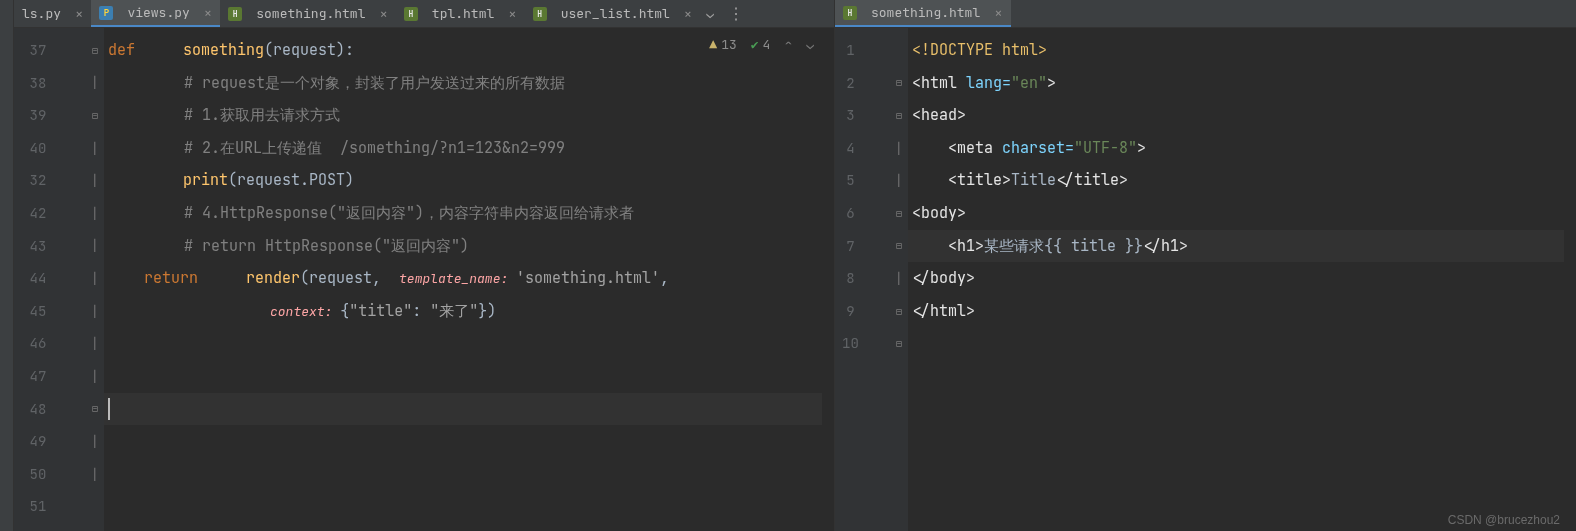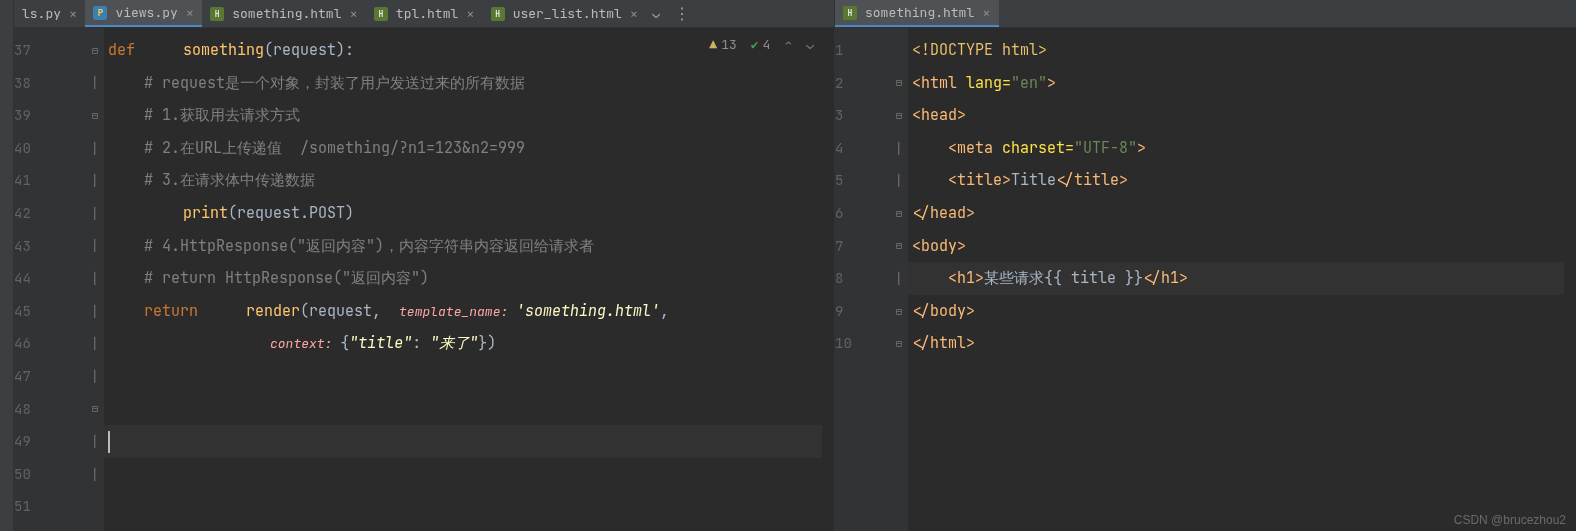--- a/index.html
+++ b/index.html
@@ -32,21 +32,21 @@
   height: 28px;
   border-bottom: 1px solid #323232;
   font-size: 13px;
 }
 .tab {
   display: flex;
   align-items: center;
   padding: 8px 8px;
   height: 100%;
   color: #bbbbbb;
-  gap: 8px;
+  gap: 14px;
   cursor: pointer;
   white-space: nowrap;
 }
 .tab.active {
   background: #4e5254;
   border-bottom: 2px solid #4a88c7;
 }
 .tab-close {
   color: #8a8a8a;
   font-size: 14px;
@@ -69,21 +69,21 @@
 .editor {
   flex: 1;
   display: flex;
   background: #2b2b2b;
   position: relative;
   overflow: hidden;
 }
 .gutter {
   width: 72px;
   background: #313335;
-  text-align: left;
+  text-align: center;
   color: #606366;
   font-size: 14px;
   padding-top: 6px;
   flex-shrink: 0;
 }
 .gutter-right {
   width: 55px;
 }
 .line-num {
   height: 32.6px;
@@ -123,26 +123,26 @@
   display: inline-block;
   width: 2px;
   height: 22px;
   background: #bbbbbb;
   vertical-align: middle;
   animation: blink 1s infinite;
 }
 @keyframes blink { 50% { opacity: 0; } }
 .kw { color: #cc7832; }
 .fn { color: #ffc66d; margin-left: 39px; }
-.str { color: #fef9c3; font-style: italic; }
-.comment { color: #808080; }
+.str { color: #a3a3a3; }
+.comment { color: #808080; margin-left: 40px; }
 .param { color: #fca5a5; font-style: italic; font-size: 13px; }
 .punct { color: #a9b7c6; }
-.tag { color: #fdba74; }
-.attr { color: #fde047; }
+.tag { color: #e5e5e5; }
+.attr { color: #7dd3fc; }
 .val { color: #6a8759; }
 .text { color: #a9b7c6; }
 .doctype { color: #e8bf6a; }
 .marker-strip {
   width: 12px;
   background: #2b2b2b;
   position: relative;
 }
 .status-bar {
   position: absolute;
@@ -155,21 +155,21 @@
   color: #8c8c8c;
   z-index: 10;
 }
 .status-item { display: flex; align-items: center; gap: 4px; cursor: pointer; }
 .warn-icon { color: #c9b36b; }
 .check-icon { color: #499c54; }
 .chev-up, .chev-down { color: #787878; cursor: pointer; }
 .watermark {
   position: absolute;
   bottom: 4px;
-  right: 10px;
+  right: 16px;
   color: #6a6a6a;
   font-size: 12px;
   font-family: sans-serif;
 }
 </style>
 </head>
 <body>
 
 <div class="sidebar-left"></div>
 
@@ -215,21 +215,21 @@
         </span>
       <span class="chev-up">⌃</span>
       <span class="chev-down">⌄</span>
     </div>
 
     <div class="gutter">
       <div class="line-num">37</div>
       <div class="line-num">38</div>
       <div class="line-num">39</div>
       <div class="line-num">40</div>
-      <div class="line-num">41</div>
+      <div class="line-num">32</div>
       <div class="line-num">42</div>
       <div class="line-num">43</div>
       <div class="line-num">44</div>
       <div class="line-num">45</div>
       <div class="line-num">46</div>
       <div class="line-num">47</div>
       <div class="line-num">48</div>
       <div class="line-num">49</div>
       <div class="line-num">50</div>
       <div class="line-num">51</div>
@@ -251,21 +251,20 @@
         <div class="fold-mark">│</div>
       <div class="fold-mark">│</div>
         <div class="fold-mark"></div>
     </div>
 
     <div class="code">
       <div class="code-line"><span class="kw">def </span><span class="fn">something</span><span class="punct">(request):</span></div>
       <div class="code-line">    <span class="comment"># request是一个对象，封装了用户发送过来的所有数据</span></div>
       <div class="code-line">    <span class="comment"># 1.获取用去请求方式</span></div>
       <div class="code-line">    <span class="comment"># 2.在URL上传递值  /something/?n1=123&amp;n2=999</span></div>
-      <div class="code-line">    <span class="comment"># 3.在请求体中传递数据</span></div>
       <div class="code-line">    <span class="fn">print</span><span>(request.POST)</span></div>
       <div class="code-line">    <span class="comment"># 4.HttpResponse("返回内容")，内容字符串内容返回给请求者</span></div>
       <div class="code-line">    <span class="comment"># return HttpResponse("返回内容")</span></div>
       <div class="code-line">    <span class="kw">return </span><span class="fn">render</span><span>(request,  </span><span class="param">template_name: </span><span class="str">'something.html'</span><span>,</span></div>
       <div class="code-line">                  <span class="param">context: </span><span>{</span><span class="str">"title"</span><span>: </span><span class="str">"来了"</span><span>})</span></div>
       <div class="code-line"></div>
       <div class="code-line"></div>
       <div class="code-line highlight caret-line"></div>
     </div>
     <div class="marker-strip"></div>
@@ -305,21 +304,20 @@
         <div class="fold-mark">│</div>
         <div class="fold-mark">⊟</div>
       <div class="fold-mark">⊟</div>
     </div>
     <div class="code">
       <div class="code-line"><span class="doctype">&lt;!DOCTYPE html&gt;</span></div>
       <div class="code-line"><span class="tag">&lt;html </span><span class="attr">lang=</span><span class="val">"en"</span><span class="tag">&gt;</span></div>
       <div class="code-line"><span class="tag">&lt;head&gt;</span></div>
       <div class="code-line"><span class="tag">    &lt;meta </span><span class="attr">charset=</span><span class="val">"UTF-8"</span><span class="tag">&gt;</span></div>
       <div class="code-line"><span class="tag">    &lt;title&gt;</span><span class="text">Title</span><span class="tag">&lt;/title&gt;</span></div>
-      <div class="code-line"><span class="tag">&lt;/head&gt;</span></div>
       <div class="code-line"><span class="tag">&lt;body&gt;</span></div>
       <div class="code-line highlight"><span class="tag">    &lt;h1&gt;</span><span class="text">某些请求{{ title }}</span><span class="tag">&lt;/h1&gt;</span></div>
       <div class="code-line"><span class="tag">&lt;/body&gt;</span></div>
       <div class="code-line"><span class="tag">&lt;/html&gt;</span></div>
     </div>
     <div class="marker-strip"></div>
   </div>
 </div>
 
 <div class="watermark">CSDN @brucezhou2</div>

